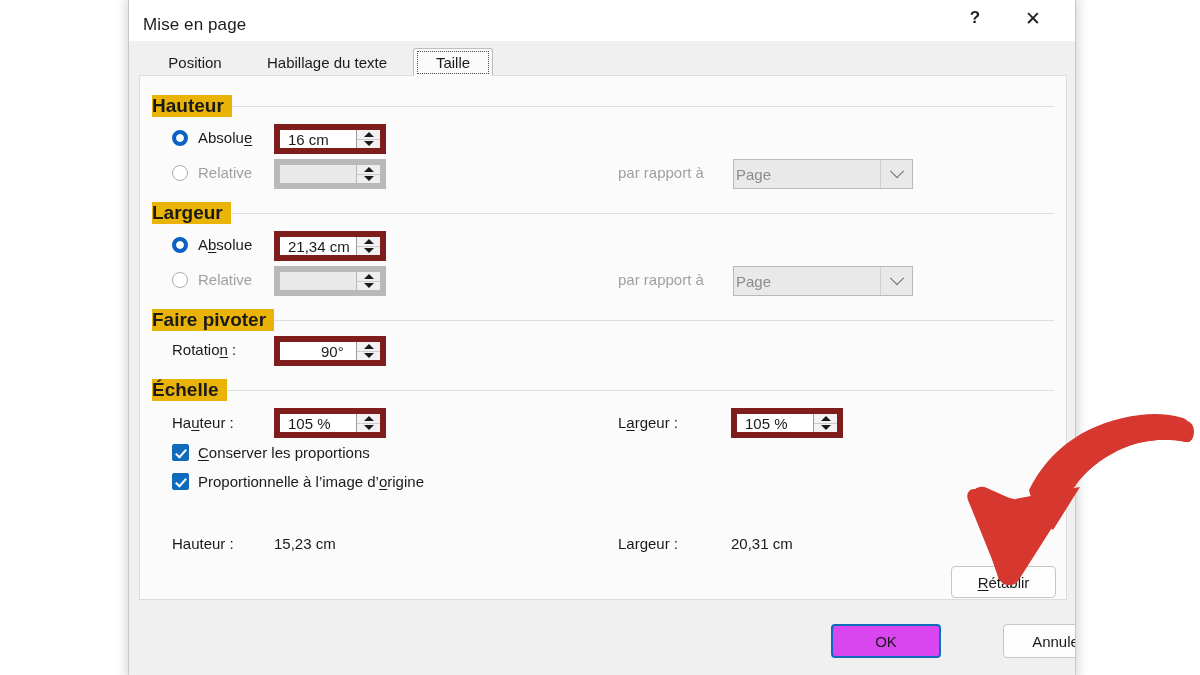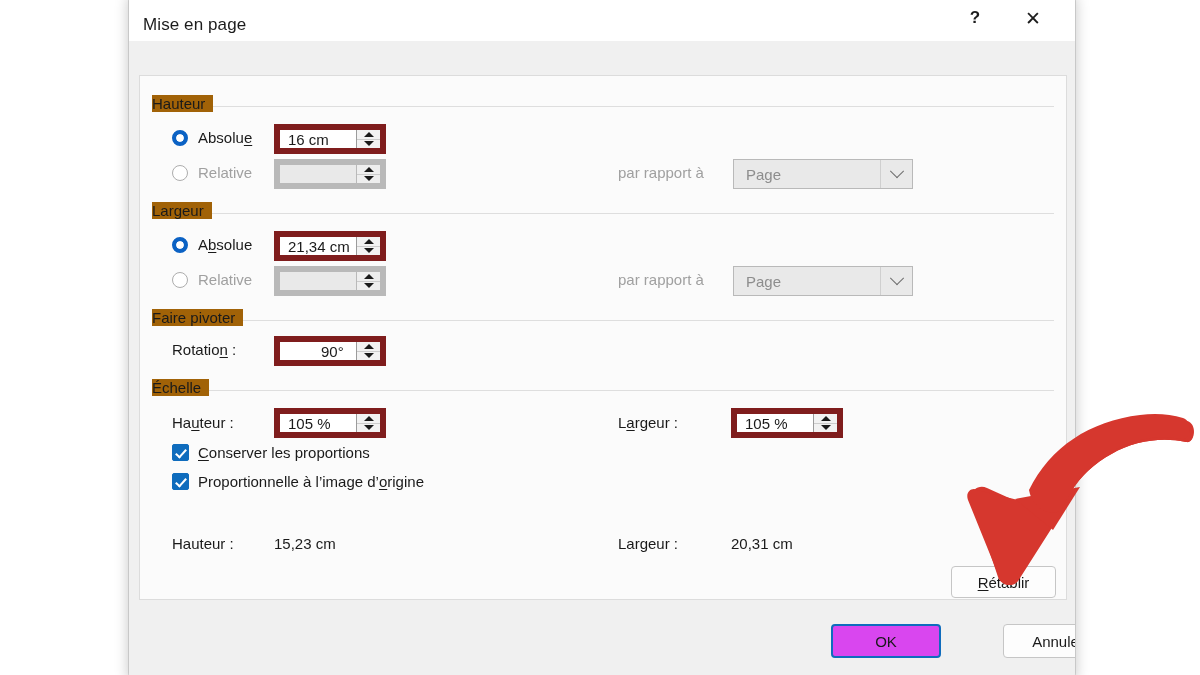--- a/index.html
+++ b/index.html
@@ -81,22 +81,22 @@
     width: 928px; height: 525px;
     background: #fbfbfb;
     border: 1px solid #dcdcdc;
     box-sizing: border-box;
   }
 
   
   .grp { position: absolute; left: 0; width: 100%; height: 18px; }
   .grp-label {
     position: absolute; left: 12px; top: 0;
-    font-size: 15px; color: #1a1a1a; background: #a16207;
-    padding-right: 8px; z-index: 2; white-space: nowrap;
+    font-size: 19px; color: #1a1a1a; background: #eab308;
+    padding-right: 8px; z-index: 2; white-space: nowrap; font-weight: bold;
   }
   .grp-rule {
     position: absolute; left: 12px; right: 12px; top: 11px;
     height: 1px; background: #dedede;
   }
 
   .lbl {
     position: absolute;
     font-size: 15px; color: #1a1a1a; white-space: nowrap;
   }
@@ -164,21 +164,21 @@
   .tri-dn { border-top: 5px solid #1a1a1a; }
 
   
   .combo {
     position: absolute; height: 30px;
     background: #e9e9e9; border: 1px solid #b9b9b9;
     box-sizing: border-box; display: flex; align-items: stretch;
   }
   .combo .val {
     flex: 1; display: flex; align-items: center;
-    padding-left: 12px; font-size: 15px; color: #8d8d8d;
+    padding-left: 2px; font-size: 15px; color: #8d8d8d;
     white-space: nowrap; overflow: hidden;
   }
   .combo .arrowbox {
     width: 32px; display: flex; align-items: center; justify-content: center;
     border-left: 1px solid #cfcfcf; box-sizing: border-box;
   }
   .chev {
     width: 9px; height: 9px;
     border-right: 1.6px solid #6e6e6e; border-bottom: 1.6px solid #6e6e6e;
     transform: rotate(45deg) translate(-2px,-2px);
@@ -221,20 +221,32 @@
 <div id="root">
 
   <div class="dialog">
 
     <div class="titlebar">
       <div class="title-text">Mise en page</div>
       <div class="tb-btn tb-help">?</div>
       <div class="tb-btn tb-close">✕</div>
     </div>
 
+    <div class="tabstrip">
+      <div class="tab" style="left:10px;width:92px;">
+        <span>Position</span>
+      </div>
+      <div class="tab" style="left:102px;width:172px;">
+        <span>Habillage du texte</span>
+      </div>
+      <div class="tab selected" style="left:274px;width:80px;">
+        <span>Taille</span>
+        <span class="focusring"></span>
+      </div>
+    </div>
 
     <div class="panel">
 
       <div class="grp" style="top:19px;">
         <span class="grp-rule"></span>
         <span class="grp-label">Hauteur</span>
       </div>
 
       <div class="radio on" style="left:32px;top:54px;">
         <span class="ring"></span>

